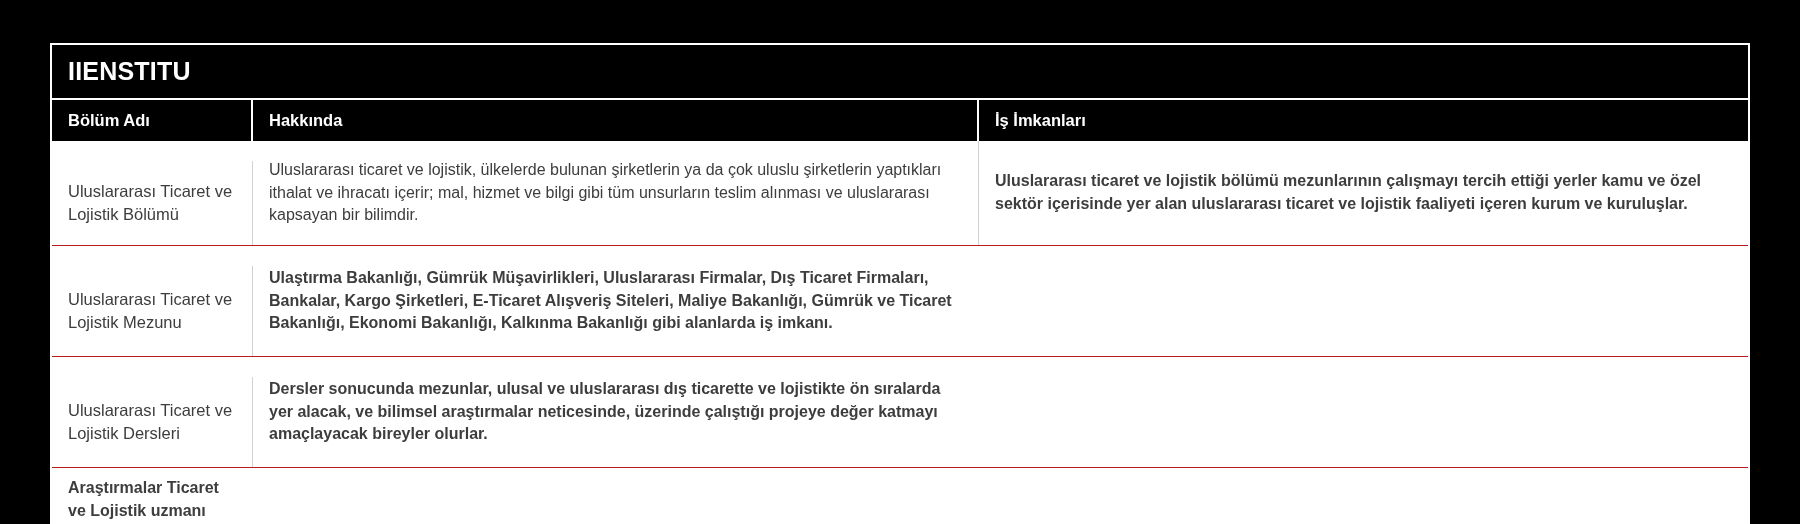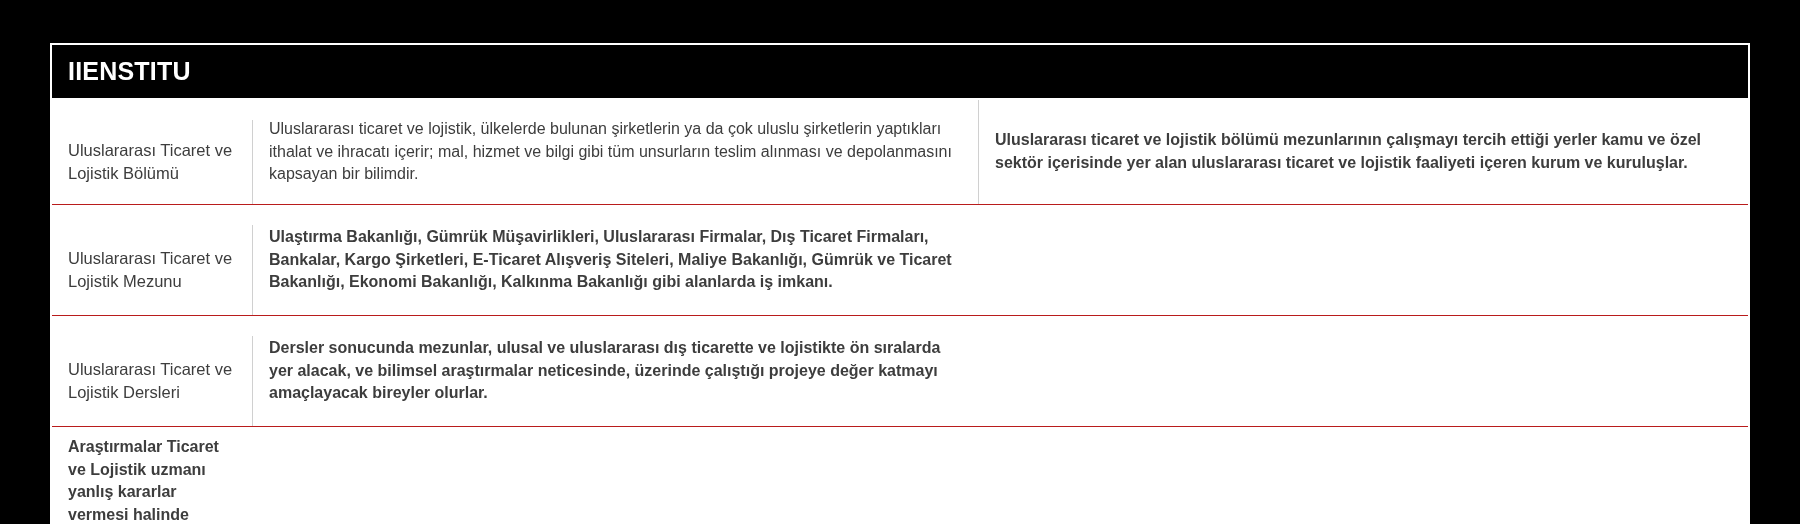--- a/index.html
+++ b/index.html
@@ -93,27 +93,32 @@
 </head>
 <body>
 
 <div class="stage">
   <section class="panel">
 
     <header class="panel-title">
       <h1>IIENSTITU</h1>
     </header>
 
+    <div class="grid header-row">
+      <div class="cell">Bölüm Adı</div>
+      <div class="cell">Hakkında</div>
+      <div class="cell">İş İmkanları</div>
+    </div>
 
     <div class="grid body-row row-1">
       <div class="cell name">
           <span>Uluslararası Ticaret ve Lojistik Bölümü</span>
         </div>
       <div class="cell">
-          <span>Uluslararası ticaret ve lojistik, ülkelerde bulunan şirketlerin ya da çok uluslu şirketlerin yaptıkları ithalat ve ihracatı içerir; mal, hizmet ve bilgi gibi tüm unsurların teslim alınması ve depolanmasını kapsayan bir bilimdir.</span>
+          <span>Uluslararası ticaret ve lojistik, ülkelerde bulunan şirketlerin ya da çok uluslu şirketlerin yaptıkları ithalat ve ihracatı içerir; mal, hizmet ve bilgi gibi tüm unsurların teslim alınması ve uluslararası kapsayan bir bilimdir.</span>
         </div>
       <div class="cell">
           <span>Uluslararası ticaret ve lojistik bölümü mezunlarının çalışmayı tercih ettiği yerler kamu ve özel sektör içerisinde yer alan uluslararası ticaret ve lojistik faaliyeti içeren kurum ve kuruluşlar.</span>
         </div>
     </div>
 
     <div class="grid body-row row-2">
       <div class="cell name">
           <span>Uluslararası Ticaret ve Lojistik Mezunu</span>
         </div>

